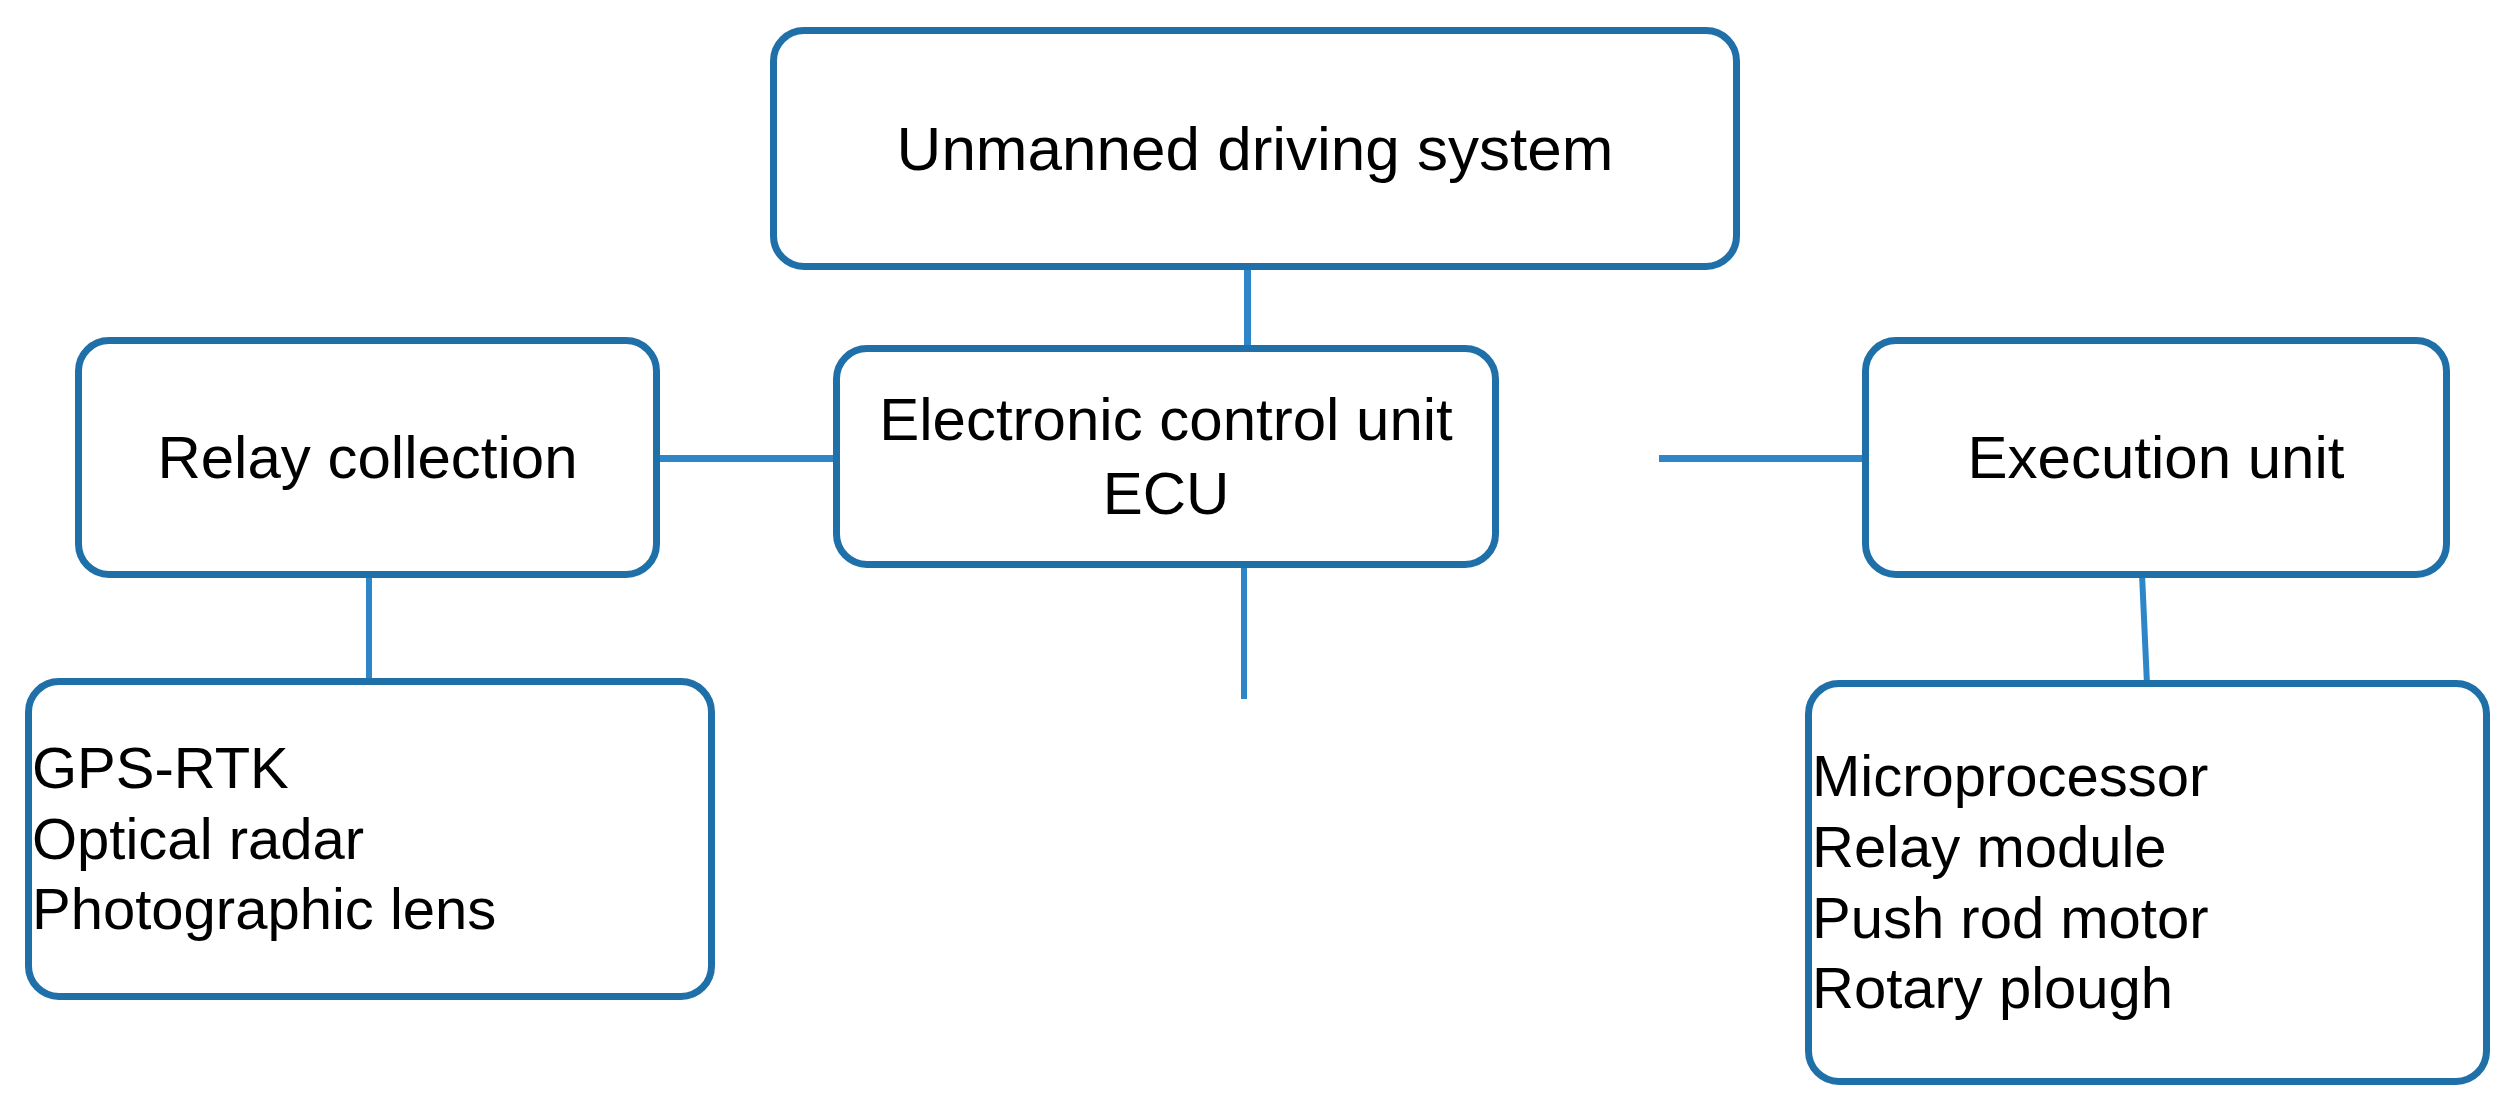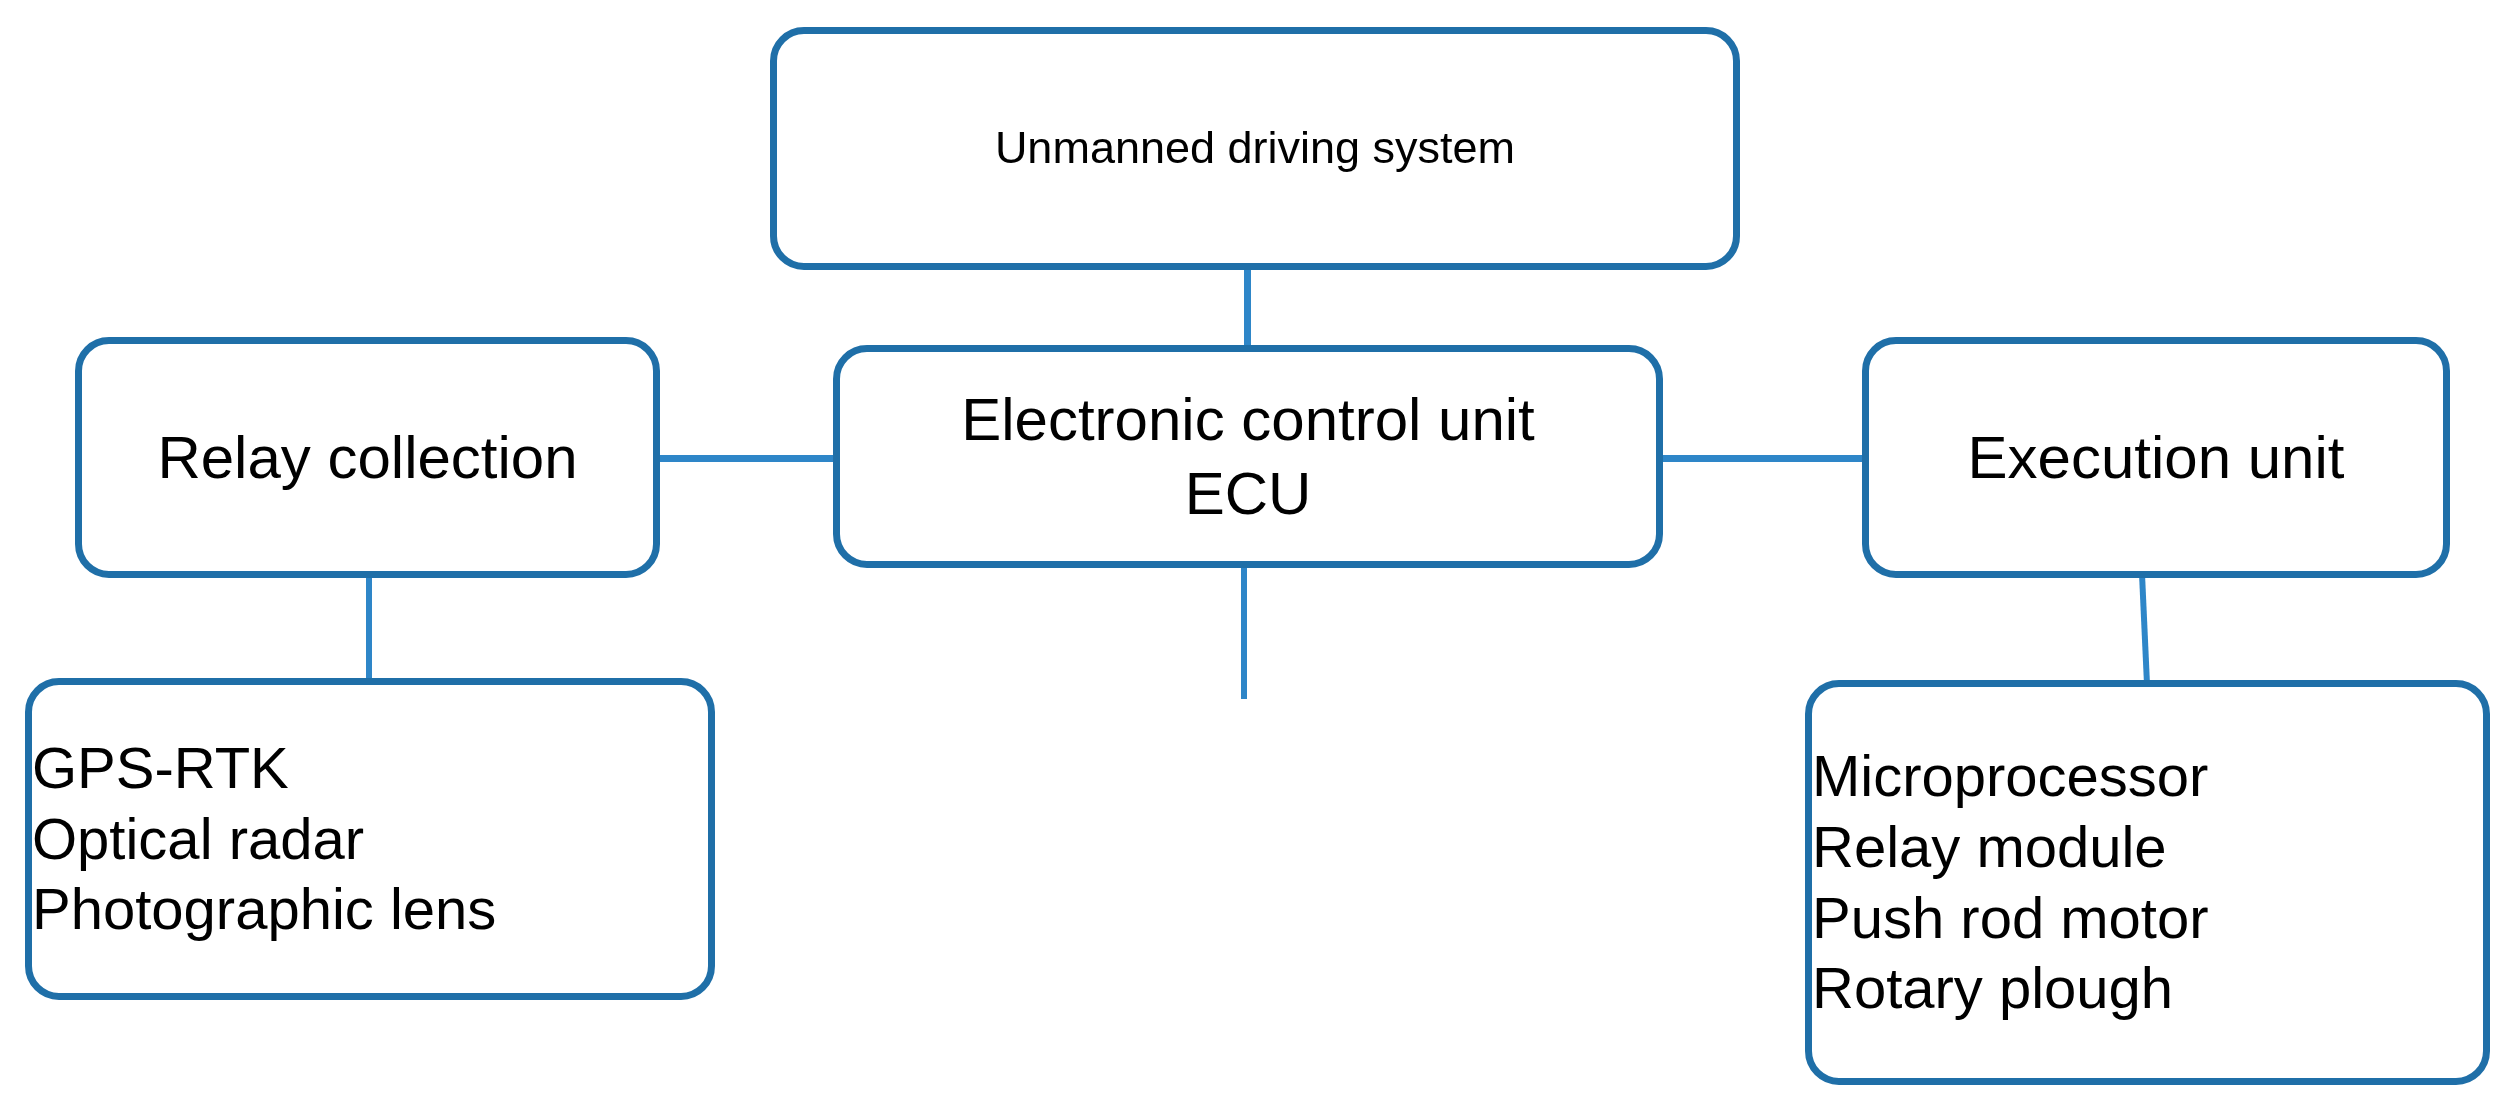--- a/index.html
+++ b/index.html
@@ -47,31 +47,31 @@
     width: 100%;
     white-space: pre-line;
   }
   .left-text .node-label {
   }
 
   
   #node-root {
     left: 770px; top: 27px;
     width: 970px; height: 243px;
-    font-size: 45px;
+    font-size: 62px;
     align-items: center;
   }
   #node-data-collection {
     left: 75px; top: 337px;
     width: 585px; height: 241px;
     font-size: 60px;
   }
   #node-ecu {
     left: 833px; top: 345px;
-    width: 830px; height: 223px;
+    width: 666px; height: 223px;
     font-size: 60px;
   }
   #node-execution-unit {
     left: 1862px; top: 337px;
     width: 588px; height: 241px;
     font-size: 60px;
   }
   #node-sensors {
     left: 25px; top: 678px;
     width: 690px; height: 322px;

